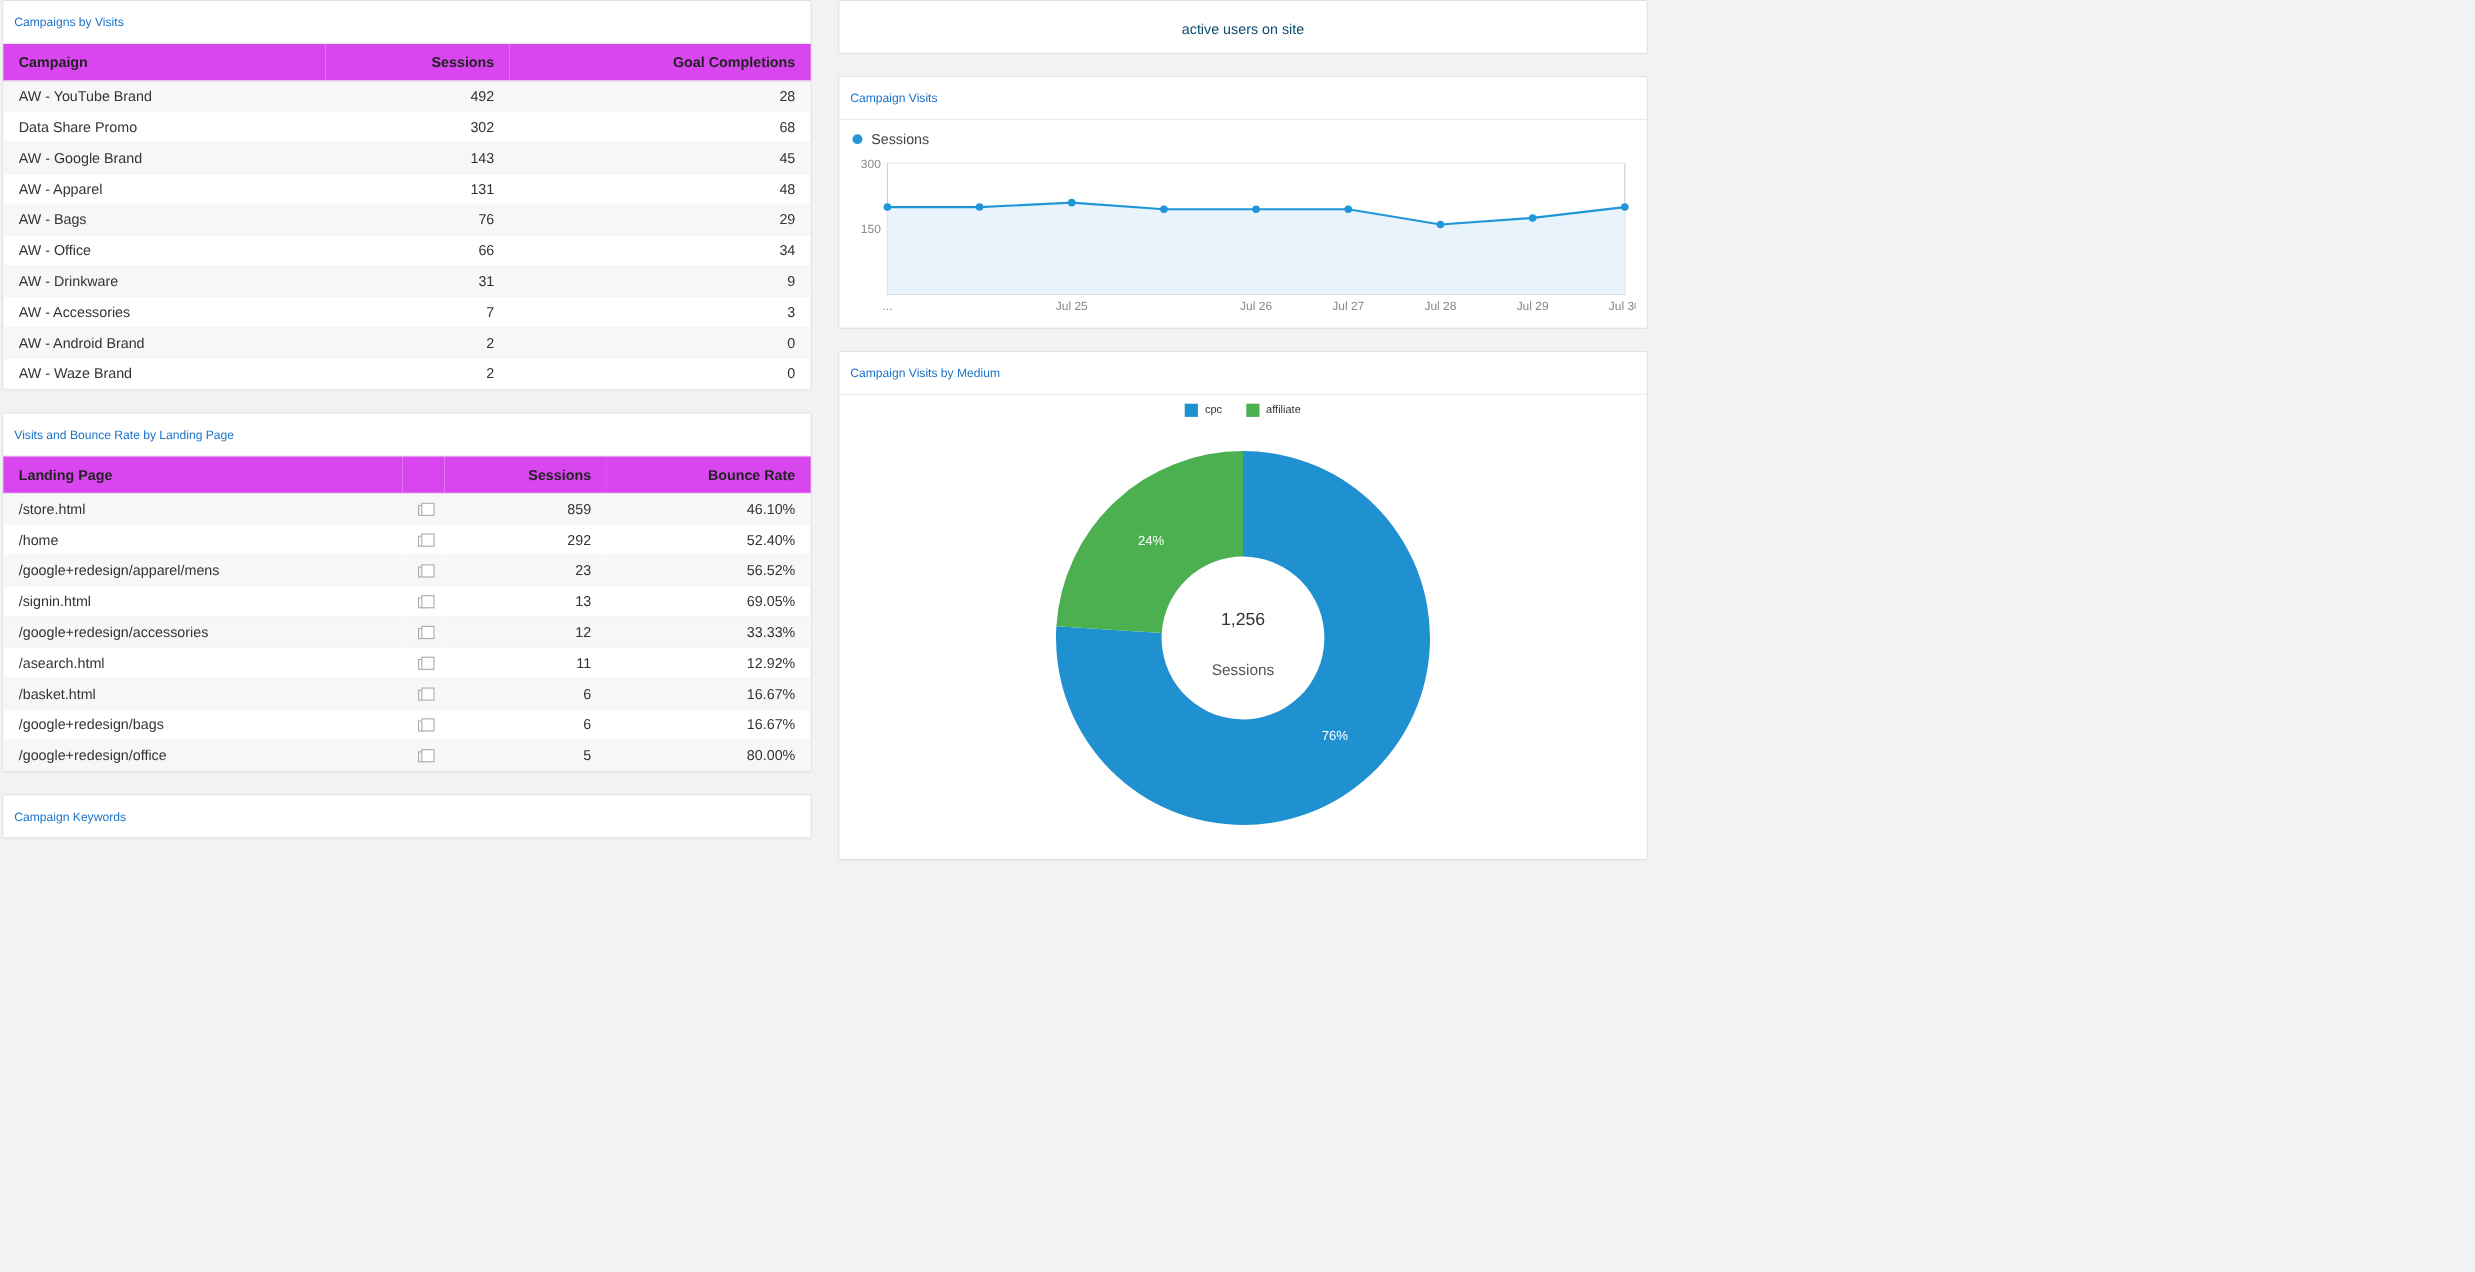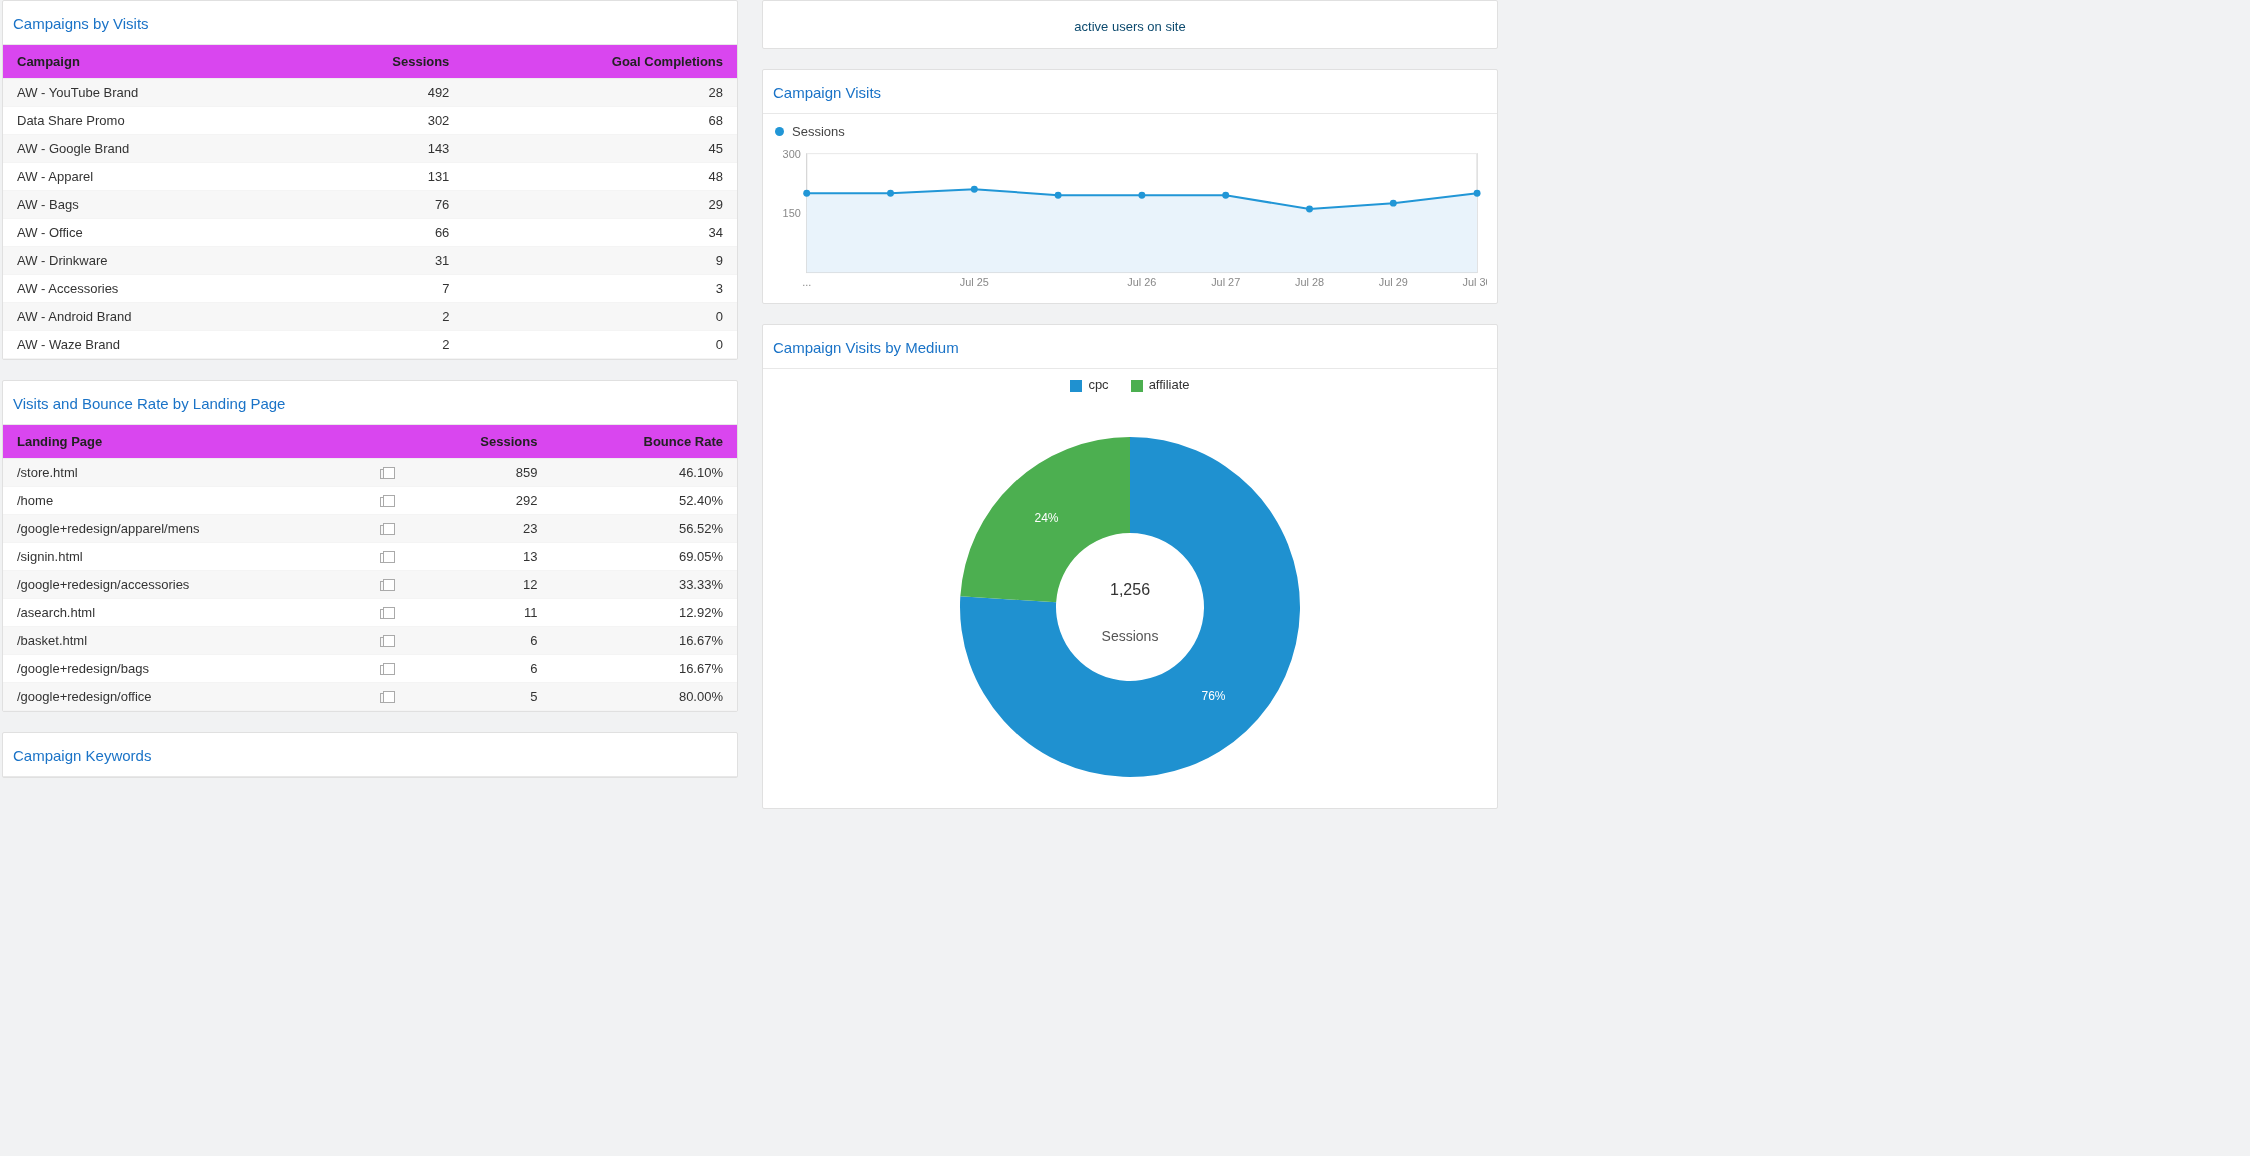--- a/index.html
+++ b/index.html
@@ -18,21 +18,21 @@
   .col-left { width: 745px; }
   .col-right { width: 745px; }
   .panel {
     background: #fff;
     border: 1px solid #e0e0e0;
     border-radius: 2px;
     margin-bottom: 20px;
   }
   .panel-title {
     color: #1a73c7;
-    font-size: 15px;
+    font-size: 11px;
     padding: 14px 10px 12px 10px;
     border-bottom: 1px solid #e8e8e8;
     font-weight: 400;
   }
   .center-sub {
     text-align:center;
     color:#0c4a6e;
     padding: 18px 0 14px;
     font-size: 13px;
   }
@@ -80,21 +80,21 @@
   svg.line-chart { width: 100%; height: 150px; display:block; }
   .axis-label { font-size:11px; fill:#888; font-family:Arial; }
   .grid-line { stroke:#eee; stroke-width:1; }
   .plot-border { stroke:#ccc; stroke-width:1; fill:none; }
   .series-area { fill:#e9f3fb; }
   .series-line { stroke:#2196d6; stroke-width:2; fill:none; }
   .series-pt { fill:#2196d6; }
   .x-tick { font-size:11px; fill:#888; font-family:Arial; text-anchor:middle; }
   
   .donut-wrap { padding: 8px 10px 16px; }
-  .donut-legend { display:flex; justify-content:center; gap:22px; font-size:13px; color:#333; margin-bottom:20px; }
+  .donut-legend { display:flex; justify-content:center; gap:22px; font-size:10px; color:#333; margin-bottom:6px; }
   .donut-legend .swatch { width:12px; height:12px; display:inline-block; margin-right:6px; vertical-align:middle; }
   .swatch.cpc { background:#1f91d0; }
   .swatch.aff { background:#4caf50; }
   svg.donut { display:block; margin:0 auto; }
   .donut-label { font-size:12px; fill:#fff; font-family:Arial; text-anchor:middle; }
   .donut-center-num { font-size:16px; fill:#333; font-family:Arial; text-anchor:middle; }
   .donut-center-txt { font-size:14px; fill:#555; font-family:Arial; text-anchor:middle; }
   .panel.slim { margin-top: 0; }
 </style>
 </head>

